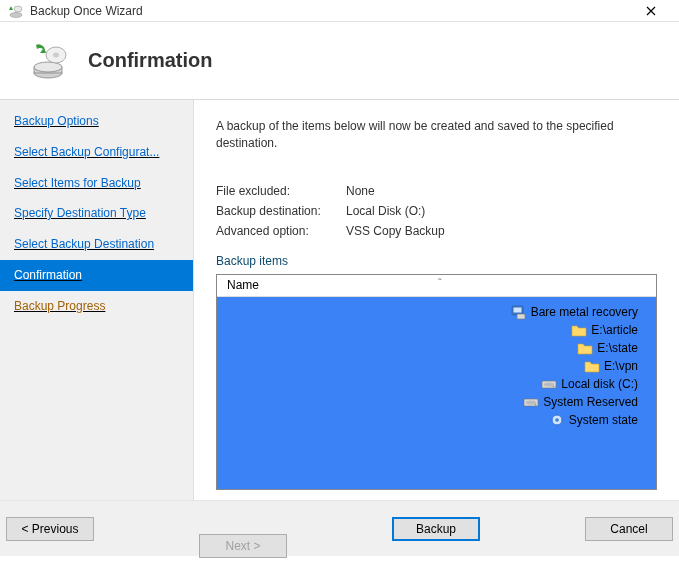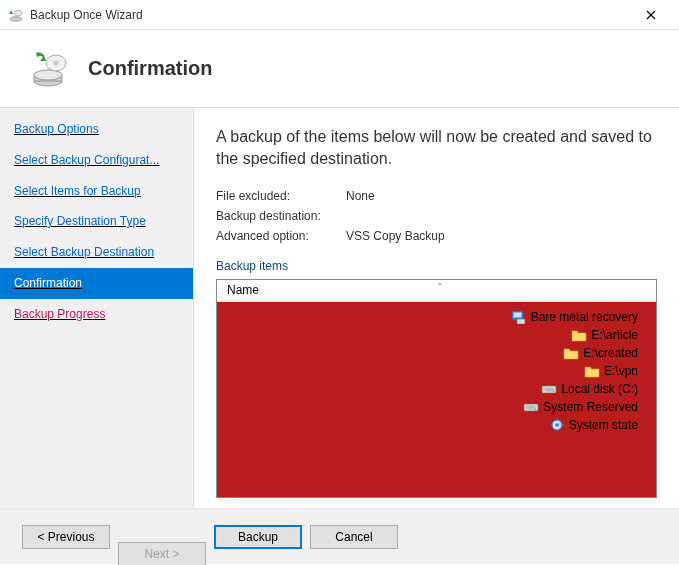--- a/index.html
+++ b/index.html
@@ -5,21 +5,21 @@
     * { box-sizing: border-box; margin: 0; padding: 0; }
     body {
       font-family: 'Segoe UI', Tahoma, sans-serif;
       font-size: 12px;
       background: #fff;
       width: 679px;
       height: 565px;
       overflow: hidden;
     }
     .titlebar {
-      height: 30px;
+      height: 22px;
       display: flex;
       align-items: center;
       padding: 0 8px;
       border-bottom: 1px solid #e0e0e0;
       background: #fff;
     }
     .titlebar-icon {
       width: 16px; height: 16px;
       margin-right: 6px;
       display: inline-flex;
@@ -68,50 +68,50 @@
       cursor: pointer;
       line-height: 1.9;
       white-space: nowrap;
       overflow: hidden;
       text-overflow: ellipsis;
     }
     .sidebar-item.selected {
       background: #0078d7;
       color: #fff;
     }
-    .sidebar-item.disabled { color: #be185d; cursor: default; }
+    .sidebar-item.disabled { color: #a16207; cursor: default; }
     .content {
       flex: 1;
       padding: 18px 22px 10px 22px;
       display: flex;
       flex-direction: column;
     }
     .desc {
-      font-size: 16px;
+      font-size: 12px;
       color: #333;
-      margin-bottom: 18px;
+      margin-bottom: 32px;
       line-height: 1.4;
     }
     .info-row {
       display: flex;
       font-size: 12px;
       color: #333;
       margin-bottom: 6px;
     }
     .info-label { width: 130px; }
     .info-value { flex: 1; }
     .backup-items-label {
       font-size: 12px;
       color: #0c4a6e;
       margin: 10px 0 6px 0;
     }
     .list-box {
       flex: 1;
       border: 1px solid #888;
-      background: #b91c1c;
+      background: #3b82f6;
       display: flex;
       flex-direction: column;
       overflow: hidden;
     }
     .list-header {
       height: 22px;
       border-bottom: 1px solid #ddd;
       display: flex;
       align-items: center;
       padding: 0 10px;
@@ -144,22 +144,22 @@
       margin-right: 4px;
       display: inline-flex;
       align-items: center;
       justify-content: center;
       flex-shrink: 0;
     }
     .footer {
       height: 55px;
       display: flex;
       align-items: center;
-      justify-content: flex-start;
-      padding: 0 22px;
+      justify-content: space-between;
+      padding: 0 6px;
       gap: 8px;
       background: #f0f0f0;
     }
     .btn {
       min-width: 88px;
       height: 24px;
       border: 1px solid #adadad;
       background: #e1e1e1;
       font-size: 12px;
       cursor: pointer;
@@ -213,20 +213,21 @@
     </div>
   <div class="content">
     <div class="desc">A backup of the items below will now be created and saved to the specified destination.</div>
     <div id="info-rows">
         <div class="info-row">
           <div class="info-label">File excluded:</div>
           <div class="info-value">None</div>
         </div>
         <div class="info-row">
           <div class="info-label">Backup destination:</div>
+          <div class="info-value">Local Disk (O:)</div>
         </div>
         <div class="info-row">
           <div class="info-label">Advanced option:</div>
           <div class="info-value">VSS Copy Backup</div>
         </div>
       </div>
     <div class="backup-items-label">Backup items</div>
     <div class="list-box">
       <div class="list-header">
         <span class="list-header-col">Name</span>
@@ -250,21 +251,21 @@
               </svg>
             </span>
             <span>E:\article</span>
           </div>
           <div class="list-item">
             <span class="list-icon">
               <svg width="16" height="16" viewBox="0 0 16 16">
                 <path d="M1 4 h5 l1.5 2 H15 v8 H1 Z" fill="#ffd96b" stroke="#c9a227" stroke-width="0.6"></path>
               </svg>
             </span>
-            <span>E:\created</span>
+            <span>E:\state</span>
           </div>
           <div class="list-item">
             <span class="list-icon">
               <svg width="16" height="16" viewBox="0 0 16 16">
                 <path d="M1 4 h5 l1.5 2 H15 v8 H1 Z" fill="#ffd96b" stroke="#c9a227" stroke-width="0.6"></path>
               </svg>
             </span>
             <span>E:\vpn</span>
           </div>
           <div class="list-item">

